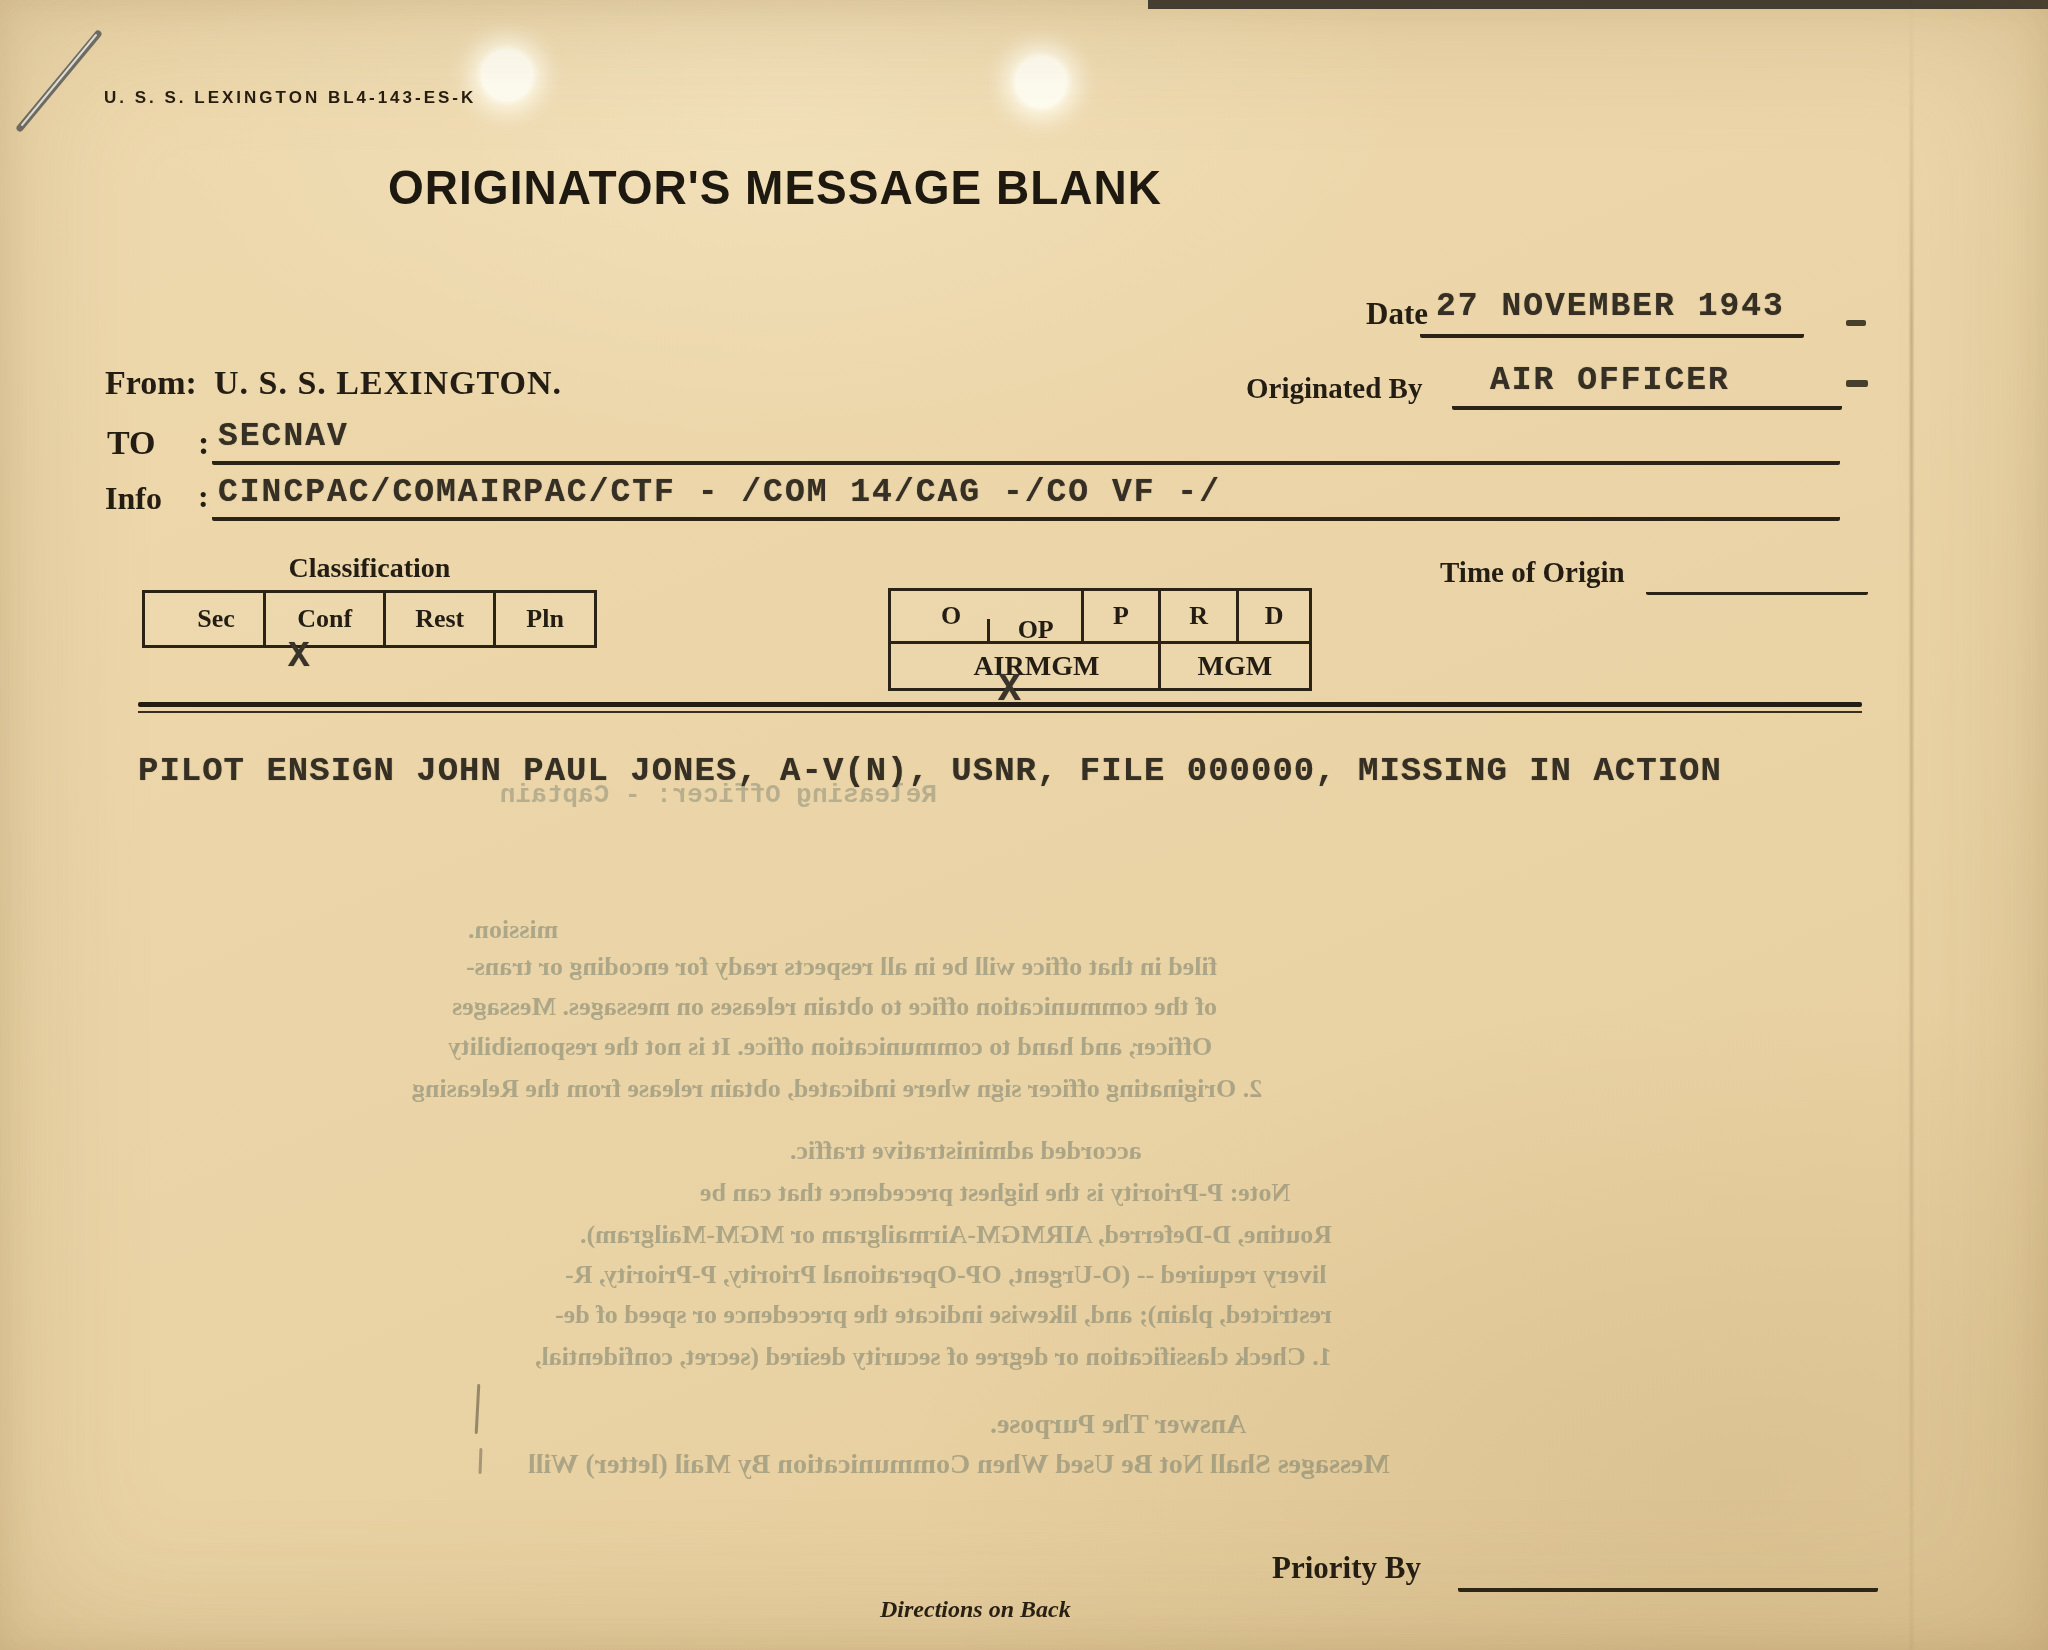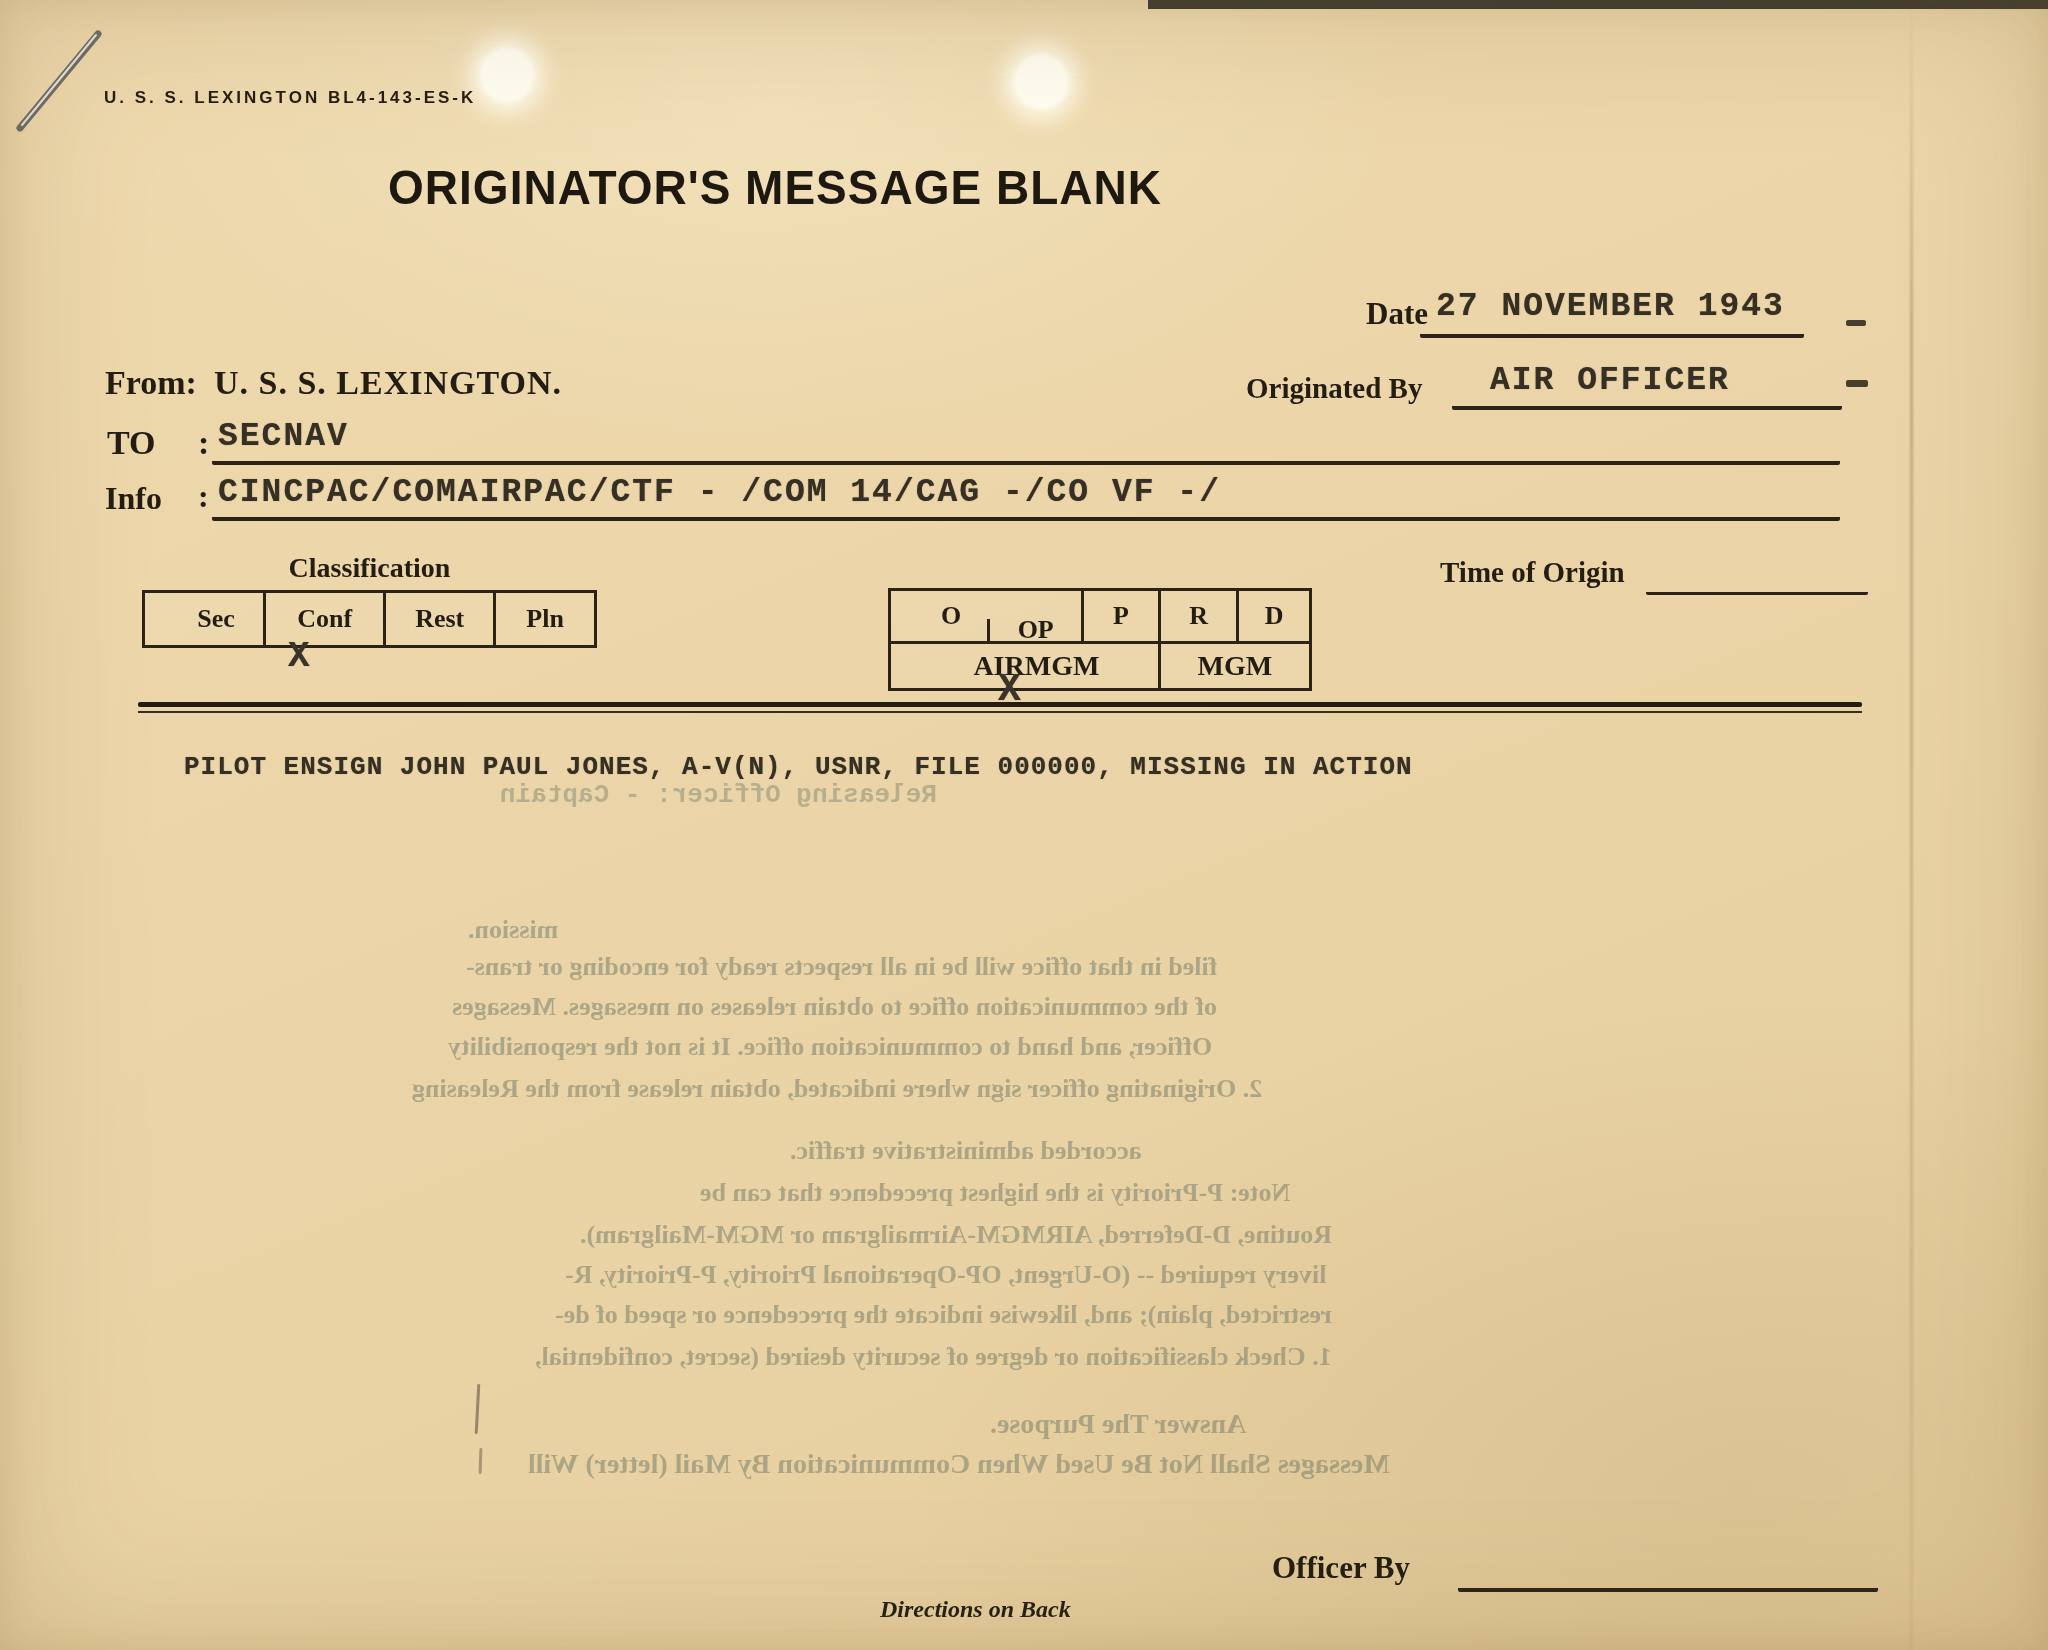--- a/index.html
+++ b/index.html
@@ -76,22 +76,22 @@
   .prec-x{left:998px;top:668px;font-size:38px;}
 
   .too-label{left:1440px;top:556px;font-size:29px;}
   .too-line{left:1646px;top:556px;width:222px;height:36px;border-bottom-width:3px;}
 
   .drule{left:138px;top:702px;width:1724px;}
   .drule .l1{height:5px;background:#241d12;border-radius:2px;}
   .drule .l2{height:2px;background:#241d12;margin-top:4px;opacity:.9;}
 
   .msg{position:absolute;left:138px;font-family:"Liberation Mono",monospace;font-weight:bold;
-    font-size:26px;letter-spacing:1px;color:#352f24;white-space:nowrap;
-    text-shadow:0 0 1px rgba(50,42,28,.6);margin-left:46px;}
+    font-size:34px;letter-spacing:1px;color:#352f24;white-space:nowrap;
+    text-shadow:0 0 1px rgba(50,42,28,.6);}
   .msg1{top:752px;}
   .msg2{top:848px;}
 
   .rel-label{left:1272px;top:1550px;font-size:31px;}
   .rel-line{left:1458px;top:1550px;width:420px;height:38px;}
 
   .directions{left:880px;top:1596px;font-size:24px;font-style:italic;}
 
   .bleed{position:absolute;transform:scaleX(-1);color:#6f7a6a;opacity:.5;
     filter:blur(.6px);font-size:26px;white-space:nowrap;font-weight:bold;}
@@ -207,17 +207,17 @@
   <div class="abs drule">
     <div class="l1"></div>
       <div class="l2"></div>
   </div>
 
   <div class="msg msg1">PILOT ENSIGN JOHN PAUL JONES, A-V(N), USNR, FILE 000000, MISSING IN ACTION</div>
 
   <div class="abs smudge-a"></div>
   <div class="abs smudge-b"></div>
 
-  <div class="lbl rel-label">Officer By</div>
+  <div class="lbl rel-label">Priority By</div>
   <div class="uline rel-line"></div>
   <div class="lbl directions">Directions on Back</div>
 
 </div>
 
 </body></html>

